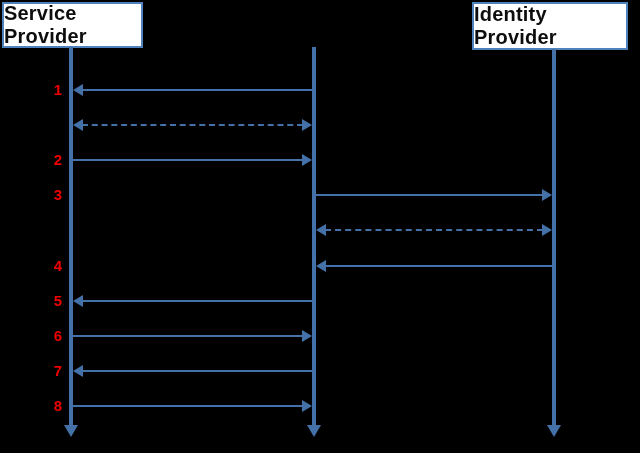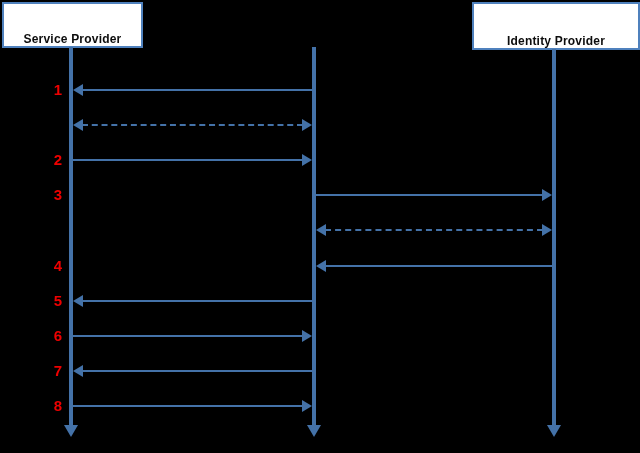--- a/index.html
+++ b/index.html
@@ -20,30 +20,30 @@
     font-family: "Liberation Sans", sans-serif;
   }
   .actor-box {
     position: absolute;
     top: 2px;
     height: 46px;
     background: var(--fill);
     border: 2px solid var(--border);
     box-sizing: border-box;
     display: flex;
-    align-items: flex-end;
+    align-items: center;
     justify-content: center;
     font-weight: bold;
-    font-size: 12px;
+    font-size: 20px;
     color: var(--text);
     letter-spacing: 0.2px;
   }
   .actor-sp  { left: 2px;   width: 141px; }
   .actor-ua  { left: 240px; width: 148px; }
-  .actor-idp { left: 472px; width: 168px; height: 48px; }
+  .actor-idp { left: 472px; width: 156px; height: 48px; }
   .lifeline {
     position: absolute;
     width: 4px;
     background: var(--line);
   }
   .line-sp  { left: 69px;  top: 47px; height: 378px; }
   .line-ua  { left: 312px; top: 47px; height: 378px; }
   .line-idp { left: 552px; top: 49px; height: 376px; }
   .lifeline-head {
     position: absolute;

